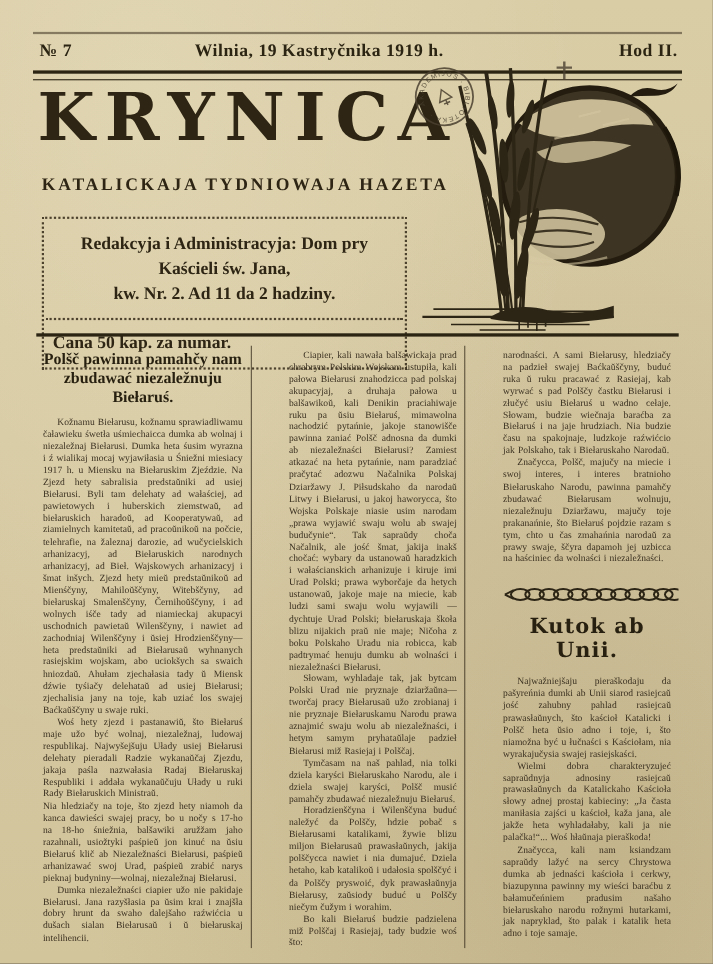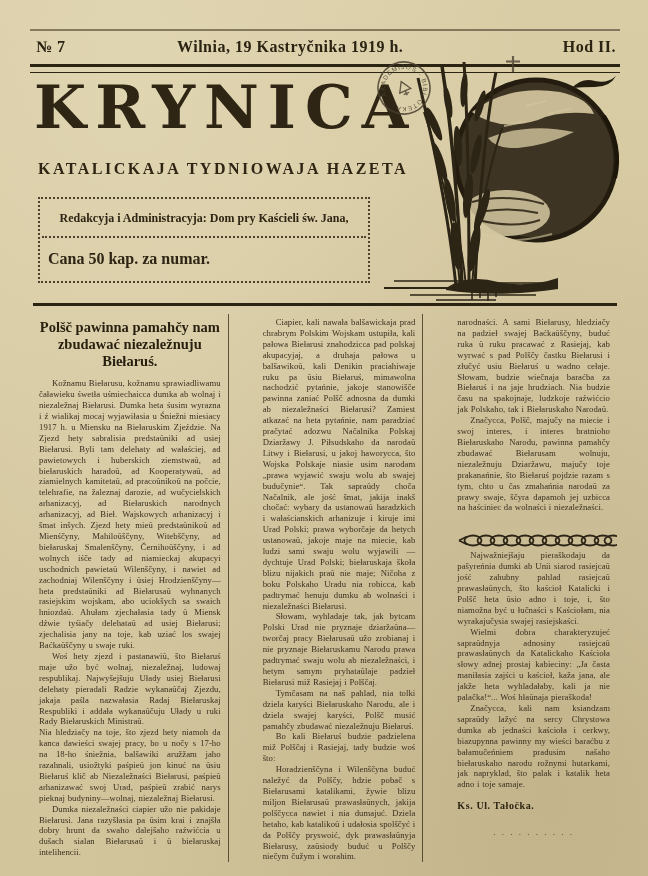--- a/index.html
+++ b/index.html
@@ -32,21 +32,21 @@
   }
   .subtitle{
     position:absolute;left:38px;top:160px;width:330px;text-align:center;
     font-weight:bold;font-size:16px;letter-spacing:2.5px;color:#2e2514;white-space:nowrap;
   }
   
   .info-box{
     position:absolute;left:38px;top:197px;width:328px;
     border:2px dotted #4c412c;color:#2e2514;
   }
-  .info-box .row1{padding:11px 10px 9px 10px;text-align:center;font-weight:bold;font-size:12px;line-height:1.45;}
+  .info-box .row1{padding:11px 10px 9px 10px;text-align:center;font-weight:bold;font-size:16px;line-height:1.45;}
   .info-box .dot-divider{border-top:2px dotted #4c412c;height:0;margin:0 2px;}
   .info-box .row2{padding:12px 8px 13px 8px;text-align:left;font-weight:bold;font-size:16px;}
   
   .illustration{position:absolute;left:376px;top:50px;width:246px;height:252px;}
   
   .body-rule{position:absolute;left:33px;right:31px;top:303px;height:3px;background:#2c2413;}
   
   .columns{
     position:absolute;left:33px;right:31px;top:314px;bottom:14px;
     display:flex;overflow:hidden;
@@ -85,20 +85,21 @@
     <span>Hod II.</span>
   </div>
   <div class="header-dbl-rule"></div>
 
   <div class="masthead">KRYNICA</div>
   <div class="subtitle">KATALICKAJA TYDNIOWAJA HAZETA</div>
 
   <div class="info-box">
     <div class="row1">
       <div>Redakcyja i Administracyja: Dom pry Kaścieli św. Jana,</div>
+      <div>kw. Nr. 2. Ad 11 da 2 hadziny.</div>
     </div>
     <div class="dot-divider"></div>
     <div class="row2">Cana 50 kap. za numar.</div>
   </div>
 
   <svg class="illustration" viewBox="0 0 246 252">
 
     <g stroke="#4a4030" stroke-width="2.2" opacity=".8">
       <path d="M137,6 v16 M130,11.5 h14" fill="none"></path>
     </g>
@@ -170,24 +171,24 @@
     <div class="col">
       <div class="headline">Polšč pawinna pamahčy nam zbudawać niezaležnuju Biełaruś.</div>
       <p class="ind">Kožnamu Biełarusu, kožnamu sprawiadliwamu čaławieku śwetła uśmiechaicca dumka ab wolnaj i niezaležnaj Biełarusi. Dumka heta śusim wyrazna i ź wialikaj mocaj wyjawiłasia u Śniežni miesiacy 1917 h. u Miensku na Biełaruskim Zjeździe. Na Zjezd hety sabralisia predstaŭniki ad usiej Biełarusi. Byli tam delehaty ad wałaściej, ad pawietowych i huberskich ziemstwaŭ, ad biełaruskich haradoŭ, ad Kooperatywaŭ, ad ziamielnych kamitetaŭ, ad pracoŭnikoŭ na počcie, telehrafie, na žaleznaj darozie, ad wučycielskich arhanizacyj, ad Biełaruskich narodnych arhanizacyj, ad Bieł. Wajskowych arhanizacyj i šmat inšych. Zjezd hety mieŭ predstaŭnikoŭ ad Mienśčyny, Mahiloŭščyny, Witebščyny, ad biełaruskaj Smalenščyny, Černihoŭščyny, i ad wolnych iśče tady ad niamieckaj akupacyi uschodnich pawietaŭ Wilenščyny, i nawiet ad zachodniaj Wilenščyny i ŭsiej Hrodzienščyny—heta predstaŭniki ad Biełarusaŭ wyhnanych rasiejskim wojskam, abo uciokšych sa swaich hniozdaŭ. Ahułam zjechałasia tady ŭ Miensk dźwie tyśiačy delehataŭ ad usiej Biełarusi; zjechalisia jany na toje, kab uziać los swajej Baćkaŭščyny u swaje ruki.</p>
       <p class="ind">Woś hety zjezd i pastanawiŭ, što Biełaruś maje užo być wolnaj, niezaležnaj, ludowaj respublikaj. Najwyšejšuju Ułady usiej Biełarusi delehaty pieradali Radzie wykanaŭčaj Zjezdu, jakaja paśla nazwałasia Radaj Biełaruskaj Respubliki i addała wykanaŭčuju Ułady u ruki Rady Biełaruskich Ministraŭ.</p>
       <p>Nia hledziačy na toje, što zjezd hety niamoh da kanca dawieści swajej pracy, bo u nočy s 17-ho na 18-ho śniežnia, balšawiki aružžam jaho razahnali, usiožtyki paśpieŭ jon kinuć na ŭsiu Biełaruś klič ab Niezaležnaści Biełarusi, paśpieŭ arhanizawać swoj Urad, paśpieŭ zrabić narys pieknaj budyniny—wolnaj, niezaležnaj Biełarusi.</p>
       <p class="ind">Dumka niezaležnaści ciapier užo nie pakidaje Biełarusi. Jana razyšłasia pa ŭsim krai i znajšła dobry hrunt da swaho dalejšaho raźwićcia u dušach sialan Biełarusaŭ i ŭ biełaruskaj intelihencii.</p>
     </div>
 
     <div class="col">
       <p class="ind">Ciapier, kali nawała balšawickaja prad chrabrym Polskim Wojskam ustupiła, kali pałowa Biełarusi znahodzicca pad polskaj akupacyjaj, a druhaja pałowa u balšawikoŭ, kali Denikin praciahiwaje ruku pa ŭsiu Biełaruś, mimawolna nachodzić pytańnie, jakoje stanowišče pawinna zaniać Polšč adnosna da dumki ab niezaležnaści Biełarusi? Zamiest atkazać na heta pytańnie, nam paradziać pračytać adozwu Načalnika Polskaj Dziaržawy J. Piłsudskaho da narodaŭ Litwy i Biełarusi, u jakoj haworycca, što Wojska Polskaje niasie usim narodam „prawa wyjawić swaju wolu ab swajej budučynie“. Tak sapraŭdy choča Načalnik, ale jość šmat, jakija inakš chočać: wybary da ustanowaŭ haradzkich i wałaścianskich arhanizuje i kiruje imi Urad Polski; prawa wyborčaje da hetych ustanowaŭ, jakoje maje na miecie, kab ludzi sami swaju wolu wyjawili — dychtuje Urad Polski; biełaruskaja škoła blizu nijakich praŭ nie maje; Ničoha z boku Polskaho Uradu nia robicca, kab padtrymać henuju dumku ab wolnaści i niezaležnaści Biełarusi.</p>
-      <p class="ind">Słowam, wyhladaje tak, jak bytcam Polski Urad nie pryznaje dziaržaŭna—tworčaj pracy Biełarusaŭ užo zrobianaj i nie pryznaje Biełaruskamu Narodu prawa padtrymać swaju wolu ab niezaležnaści, i hetym samym pryhataŭlaje padzieł Biełarusi miž Rasiejaj i Polščaj.</p>
+      <p class="ind">Słowam, wyhladaje tak, jak bytcam Polski Urad nie pryznaje dziaržaŭna—tworčaj pracy Biełarusaŭ užo zrobianaj i nie pryznaje Biełaruskamu Narodu prawa aznajmić swaju wolu ab niezaležnaści, i hetym samym pryhataŭlaje padzieł Biełarusi miž Rasiejaj i Polščaj.</p>
       <p class="ind">Tymčasam na naš pahlad, nia tolki dziela karyści Biełaruskaho Narodu, ale i dziela swajej karyści, Polšč musić pamahčy zbudawać niezaležnuju Biełaruś.</p>
+      <p class="ind">Horadzienščyna i Wilenščyna buduć naležyć da Polščy, hdzie pobač s Biełarusami katalikami, žywie blizu miljon Biełarusaŭ prawasłaŭnych, jakija polščycca nawiet i nia dumajuć. Dziela hetaho, kab katalikoŭ i udałosia spolščyć i da Polščy pryswoić, dyk prawasłaŭnyja Biełarusy, zaŭsiody buduć u Polščy niečym čužym i worahim.</p>
       <p class="ind">Bo kali Biełaruś budzie padzielena miž Polščaj i Rasiejaj, tady budzie woś što:</p>
-      <p class="ind">Horadzienščyna i Wilenščyna buduć naležyć da Polščy, hdzie pobač s Biełarusami katalikami, žywie blizu miljon Biełarusaŭ prawasłaŭnych, jakija polščycca nawiet i nia dumajuć. Dziela hetaho, kab katalikoŭ i udałosia spolščyć i da Polščy pryswoić, dyk prawasłaŭnyja Biełarusy, zaŭsiody buduć u Polščy niečym čužym i worahim.</p>
       <p class="ind">Tady Rasieja budzie wiečna mišacca da polskich unutrannych spraŭ, haworačy što jana wystupaje u wabaronie praŭ swaich bratoŭ pa wiery i, nawiet skažuć, pa</p>
     </div>
 
     <div class="col">
       <p>narodnaści. A sami Biełarusy, hledziačy na padzieł swajej Baćkaŭščyny, buduć ruka ŭ ruku pracawać z Rasiejaj, kab wyrwać s pad Polščy častku Biełarusi i złučyć usiu Biełaruś u wadno cełaje. Słowam, budzie wiečnaja baraćba za Biełaruś i na jaje hrudziach. Nia budzie času na spakojnaje, ludzkoje raźwićcio jak Polskaho, tak i Biełaruskaho Narodaŭ.</p>
       <p class="ind">Značycca, Polšč, majučy na miecie i swoj interes, i interes bratnioho Biełaruskaho Narodu, pawinna pamahčy zbudawać Biełarusam wolnuju, niezaležnuju Dziaržawu, majučy toje prakanańnie, što Biełaruś pojdzie razam s tym, chto u čas zmahańnia narodaŭ za prawy swaje, ščyra dapamoh jej uzbicca na haściniec da wolnaści i niezaležnaści.</p>
 
       <svg class="chain-divider" width="172" height="15" viewBox="0 0 172 15">
         <g fill="none" stroke="#2c2415" stroke-width="1.8">
           <path d="M2,7.5 l8,-4"></path>
@@ -202,20 +203,21 @@
           <ellipse cx="107" cy="7.5" rx="8.5" ry="5"></ellipse>
           <ellipse cx="120" cy="7.5" rx="8.5" ry="5"></ellipse>
           <ellipse cx="133" cy="7.5" rx="8.5" ry="5"></ellipse>
           <ellipse cx="146" cy="7.5" rx="8.5" ry="5"></ellipse>
           <ellipse cx="156" cy="7.5" rx="8.5" ry="5"></ellipse>
           <path d="M170,7.5 l-8,-4"></path>
             <path d="M170,7.5 l-8,4"></path>
         </g>
       </svg>
 
+      <div class="section-title">Kutok ab Unii.</div>
 
       <p class="ind">Najwažniejšaju pieraškodaju da pašyreńnia dumki ab Unii siarod rasiejcaŭ jość zahubny pahlad rasiejcaŭ prawasłaŭnych, što kaścioł Katalicki i Polšč heta ŭsio adno i toje, i, što niamožna być u łučnaści s Kaściołam, nia wyrakajučysia swajej rasiejskaści.</p>
       <p class="ind">Wielmi dobra charakteryzujeć sapraŭdnyja adnosiny rasiejcaŭ prawasłaŭnych da Katalickaho Kaścioła słowy adnej prostaj kabieciny: „Ja časta maniłasia zajści u kaścioł, kaža jana, ale jakže heta wyhladałaby, kali ja nie palačka!“... Woś hłaŭnaja pieraškoda!</p>
       <p class="ind">Značycca, kali nam ksiandzam sapraŭdy lažyć na sercy Chrystowa dumka ab jednaści kaścioła i cerkwy, biazupynna pawinny my wieści baraćbu z bałamučeńniem pradusim našaho biełaruskaho narodu rožnymi hutarkami, jak napryklad, što palak i katalik heta adno i toje samaje.</p>
 
       <div class="signature">Ks. Ul. Tałočka.</div>
       <div class="end-dots">. . . . . . . . . .</div>
     </div>
 
   </div>

